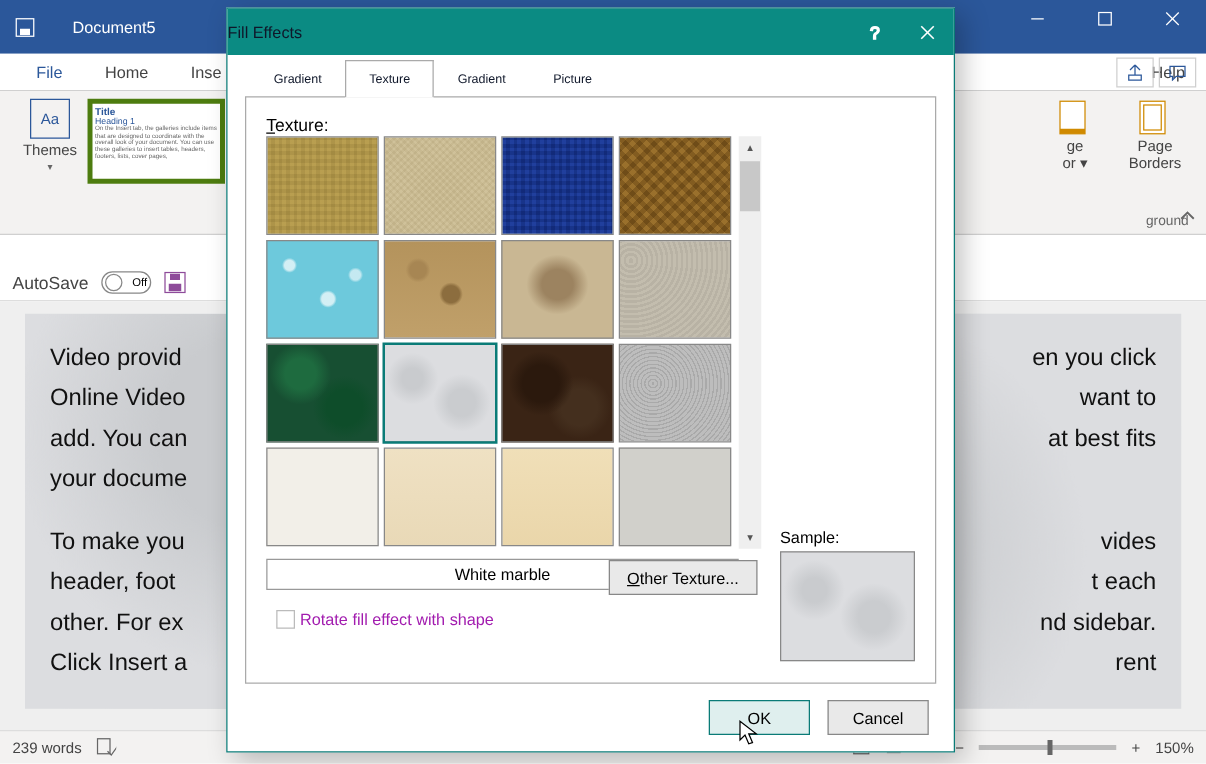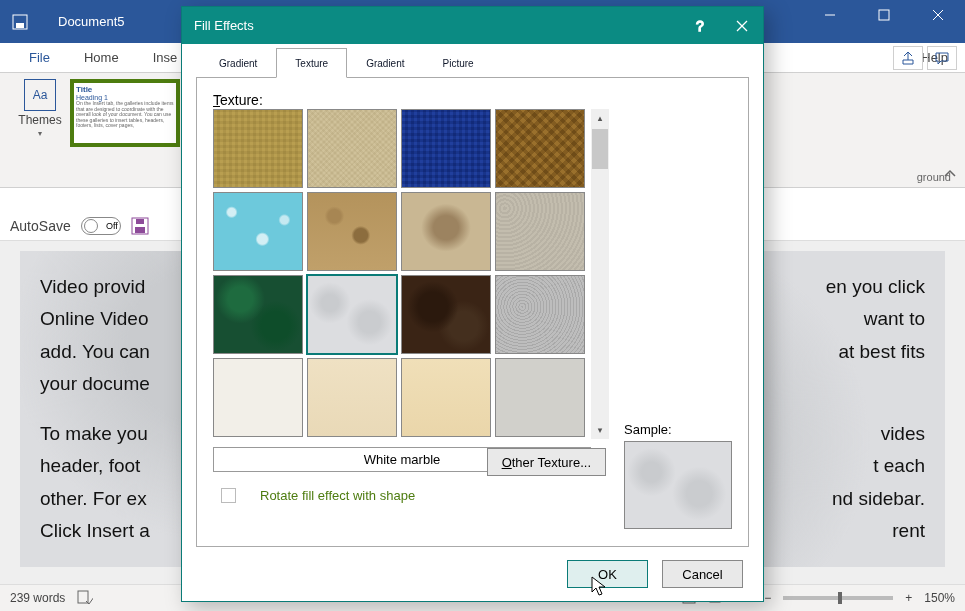--- a/index.html
+++ b/index.html
@@ -52,21 +52,21 @@
   
   .statusbar { position: absolute; bottom: 0; left: 0; right: 0; height: 27px; background: #f3f2f1; border-top: 1px solid #ddd; display: flex; align-items: center; padding: 0 10px; font-size: 12px; color: #444; gap: 12px; }
   .statusbar .spacer { margin-left: auto; }
   .statusbar .views { display: flex; gap: 4px; }
   .statusbar .views .v { width: 22px; height: 18px; border: 1px solid transparent; display: flex; align-items: center; justify-content: center; }
   .statusbar .zoom-slider { width: 110px; height: 4px; background: #bbb; position: relative; }
   .statusbar .zoom-slider::before { content: ""; position: absolute; left: 50%; top: -4px; width: 4px; height: 12px; background: #666; }
 
   
   .dialog { position: absolute; left: 181px; top: 6px; width: 583px; height: 596px; background: #fff; border: 1px solid #0a7b77; box-shadow: 6px 6px 20px rgba(0,0,0,.25); display: flex; flex-direction: column; }
-  .dialog .dtitlebar { height: 37px; background: #0b8b83; color: #ffffff; display: flex; align-items: center; padding: 0 12px; position: relative; }
+  .dialog .dtitlebar { height: 37px; background: #0b8b83; color: #0f172a; display: flex; align-items: center; padding: 0 0; position: relative; }
   .dialog .dtitlebar .dt-controls { position: absolute; right: 0; top: 0; display: flex; }
   .dialog .dtitlebar .dt-controls .dtc { width: 42px; height: 37px; display: flex; align-items: center; justify-content: center; }
   .dialog .dtitlebar .dtc svg { stroke: #fff; stroke-width: 1.3; fill: none; }
 
   .dialog .tabstrip { height: 34px; display: flex; align-items: flex-end; padding-left: 18px; }
   .dialog .tabstrip .dtab { height: 30px; padding: 0 18px; display: flex; align-items: center; border: 1px solid transparent; font-size: 10px; color: #0f172a; }
   .dialog .tabstrip .dtab.active { border: 1px solid #aaa; border-bottom: 1px solid #fff; background: #fff; position: relative; z-index: 2; }
   .dialog .tabpanel { border: 1px solid #aaa; margin: 0 14px; margin-top: -1px; padding: 14px 16px 16px 16px; flex: 1; position: relative; }
 
   .dialog .tex-label { font-size: 14px; margin-bottom: 1px; display: inline-block; }
@@ -80,21 +80,21 @@
   .tex-scroll .arrow { width: 18px; height: 18px; display: flex; align-items: center; justify-content: center; font-size: 9px; color: #555; }
   .tex-scroll .thumb { width: 16px; height: 40px; background: #c8c8c8; margin: 2px 1px; }
 
   .tex-name { width: 378px; height: 25px; border: 1px solid #999; display: flex; align-items: center; justify-content: center; margin-top: 8px; font-size: 13px; }
   .other-tex { position: absolute; right: 142px; top: 370px; height: 28px; padding: 0 14px; border: 1px solid #888; background: #e9e9e9; font-size: 13px; display: flex; align-items: center; }
 
   .sample-area { position: absolute; right: 16px; top: 316px; margin-top: 28px; }
   .sample-area .lbl { font-size: 13px; margin-bottom: 4px; }
   .sample-swatch { width: 108px; height: 88px; border: 1px solid #888; background: #dcdde0; background-image: radial-gradient(circle at 25% 35%, #c9cbce 10%, transparent 25%), radial-gradient(circle at 70% 60%, #cacccf 14%, transparent 30%); }
 
-  .rotate-row { position: absolute; left: 24px; top: 410px; display: flex; align-items: center; gap: 24px; color: #4d7c0f; font-size: 13px; }
+  .rotate-row { position: absolute; left: 24px; top: 410px; display: flex; align-items: center; gap: 4px; color: #a21caf; font-size: 13px; }
   .rotate-row .chk { width: 15px; height: 15px; border: 1px solid #bbb; }
 
   .dialog-btns { height: 54px; display: flex; align-items: center; justify-content: flex-end; gap: 14px; padding-right: 20px; }
   .dialog-btns .dbtn { width: 81px; height: 28px; border: 1px solid #888; background: #e9e9e9; display: flex; align-items: center; justify-content: center; font-size: 13px; }
   .dialog-btns .dbtn.primary { border: 1.5px solid #0a7b77; background: #dfefee; }
 
   
   .cursor { position: absolute; left: 591px; top: 576px; width: 16px; height: 22px; }
 
   
@@ -173,20 +173,40 @@
     <div class="dd">▾</div>
   </div>
   <div class="gallery sel">
     <div class="ttl">Title</div>
     <div class="h1">Heading 1</div>
     <div class="body">On the Insert tab, the galleries include items that are designed to coordinate with the overall look of your document. You can use these galleries to insert tables, headers, footers, lists, cover pages,</div>
   </div>
   <div class="gallery" style="width:30px">
     <div class="ttl">TIT</div>
     <div class="h1">Head:</div>
+  </div>
+  <div class="grp-right">
+    <div class="btn">
+      <div class="icn">
+        <svg viewBox="0 0 32 32">
+            <rect x="4" y="2" width="20" height="26" fill="#fff" stroke="#d08a00"></rect>
+            <rect x="4" y="24" width="20" height="4" fill="#d08a00"></rect>
+          </svg>
+      </div>
+      <div class="lbl"><span>ge</span><br><span>or</span> ▾</div>
+    </div>
+    <div class="btn">
+      <div class="icn">
+        <svg viewBox="0 0 32 32">
+            <rect x="4" y="2" width="20" height="26" fill="#fff" stroke="#d08a00"></rect>
+            <rect x="7" y="5" width="14" height="20" fill="none" stroke="#d08a00"></rect>
+          </svg>
+      </div>
+      <div class="lbl">Page Borders</div>
+    </div>
   </div>
   <div class="grp-label">ground</div>
   <div class="grp-collapse">
     <svg width="14" height="10" viewBox="0 0 14 10">
         <path d="M2 7 L7 2 L12 7" fill="none" stroke="#666" stroke-width="1.5"></path>
       </svg>
   </div>
 </div>
 
 <div class="qat">

